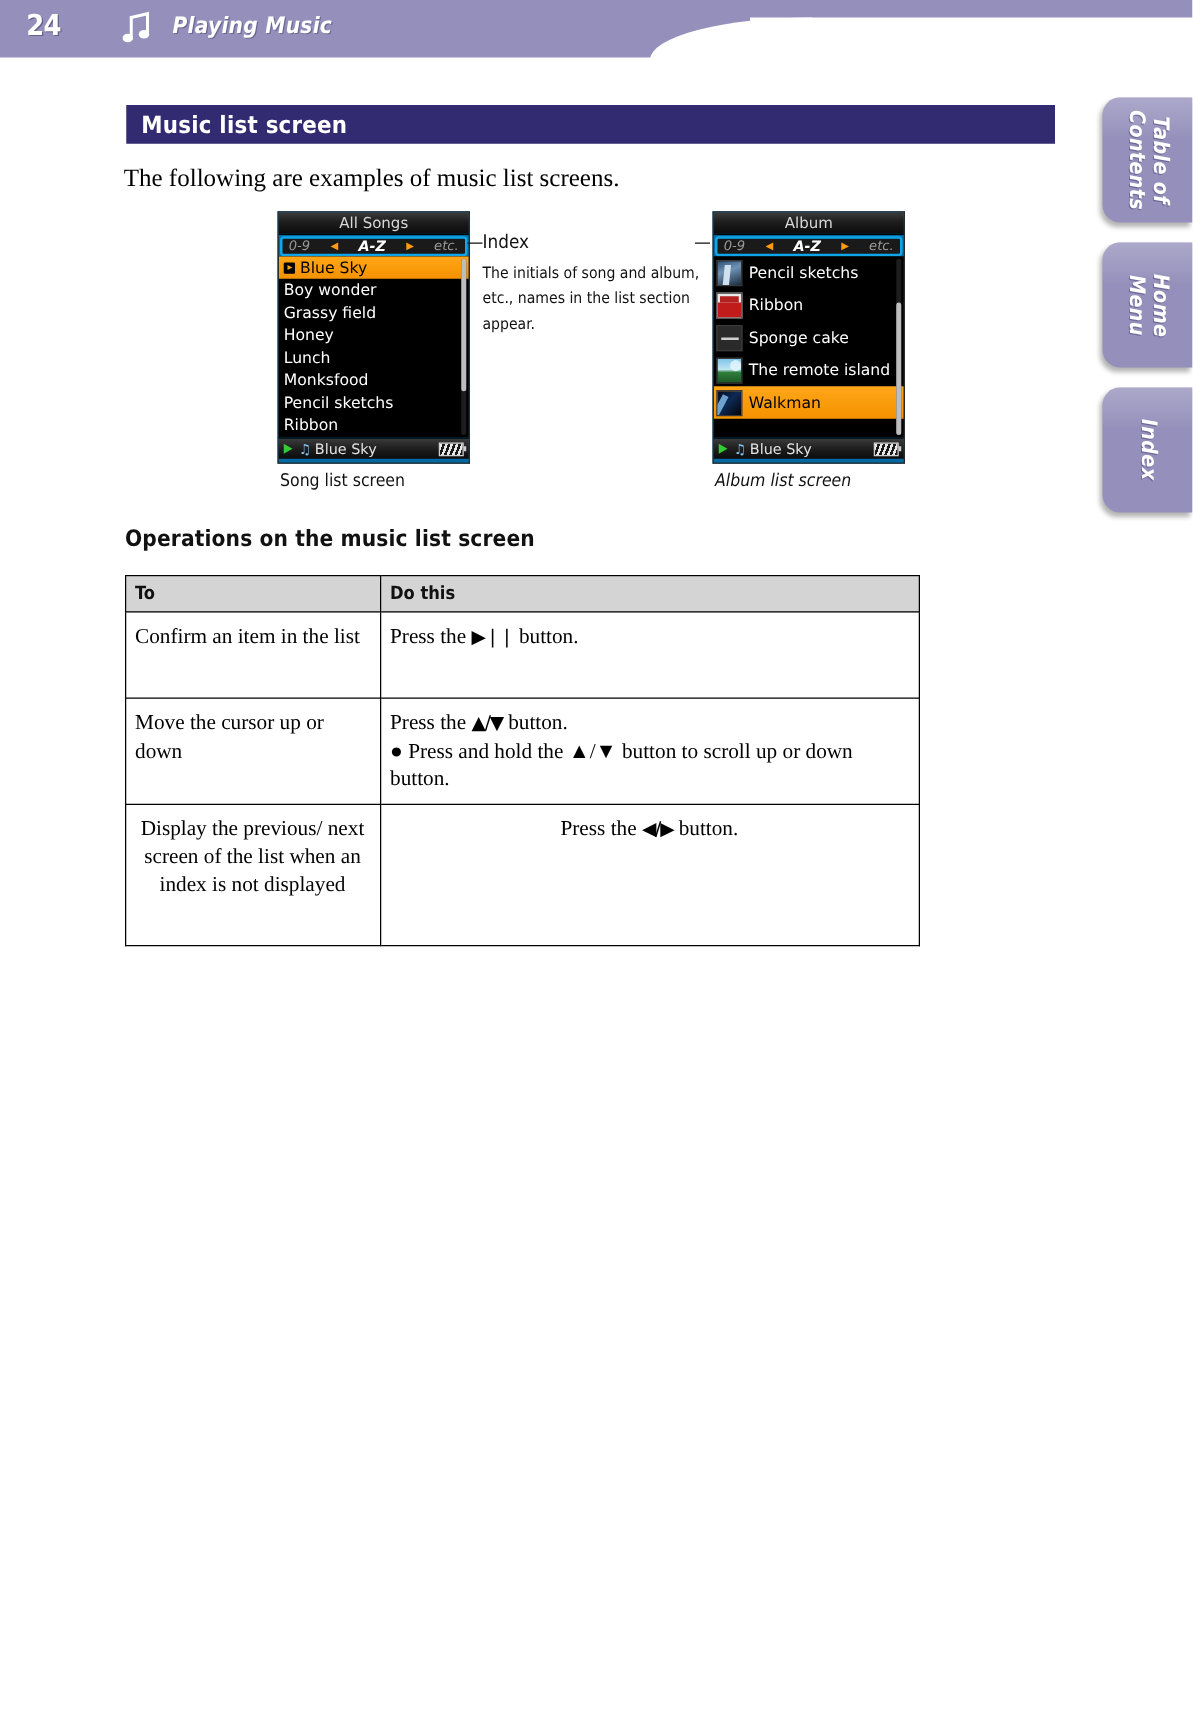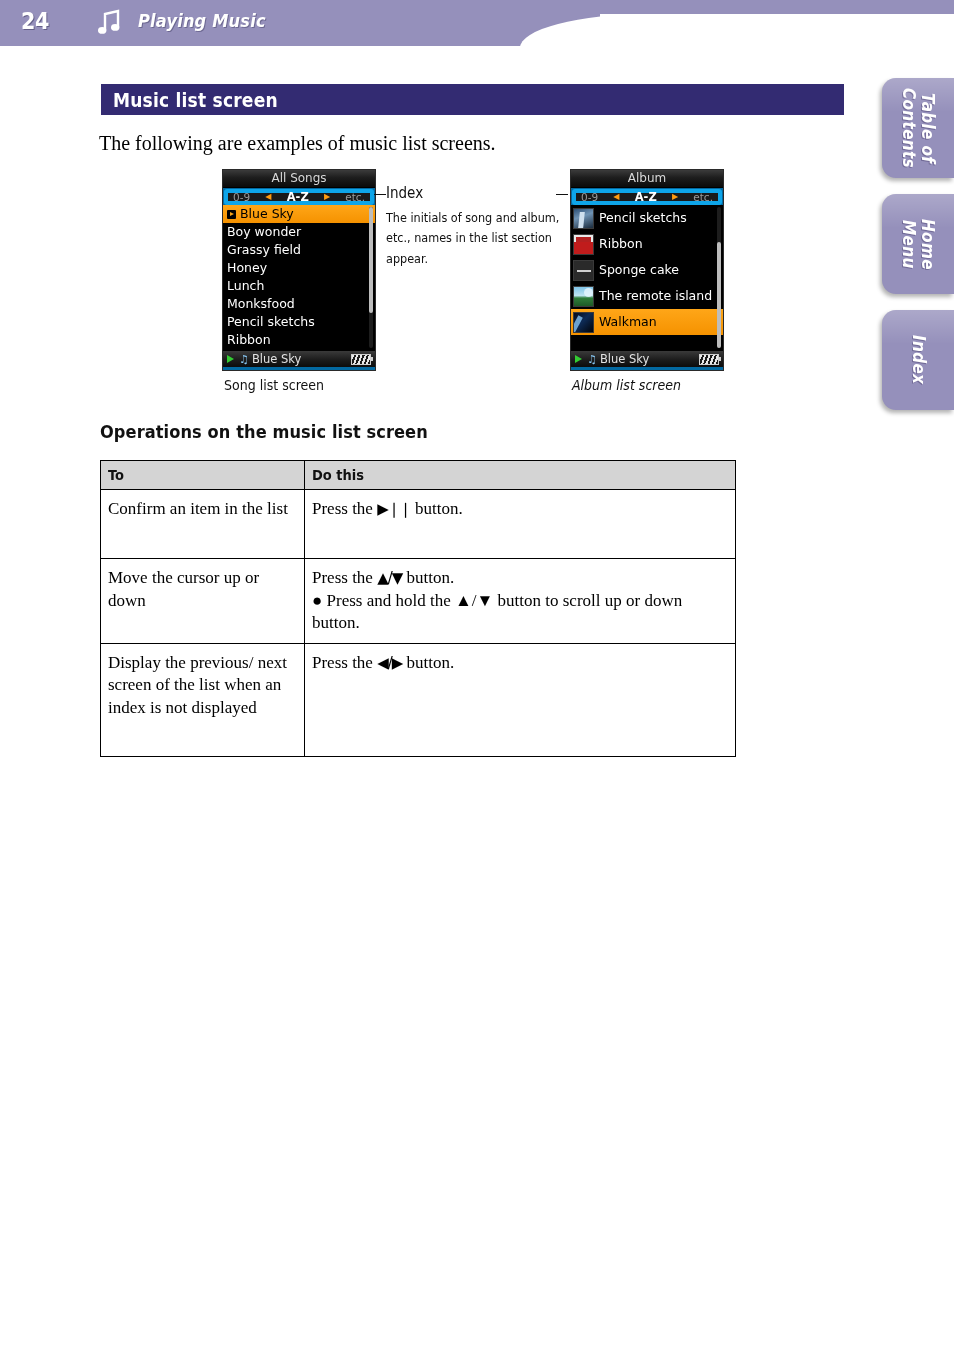--- a/index.html
+++ b/index.html
@@ -98,24 +98,24 @@
 
   .dev-title{
     height:17px;line-height:17px;text-align:center;
     color:#d8d8d8;font-size:12px;
     background:linear-gradient(to bottom,#3b3b3b 0%,#1d1d1d 45%,#0b0b0b 100%);
     border-bottom:1px solid #000;
   }
   .dev-index{
     position:relative;height:16px;margin:1px 1px 0 1px;
     background:#1a1a1a;
-    border:4px solid #0ea5e9;
+    border:2px solid #0ea5e9;
     border-radius:3px;
     display:flex;align-items:center;justify-content:space-between;
-    padding:0 5px;box-sizing:border-box;
+    padding:0 5px;box-sizing:border-box;font-style:italic;
   }
   .dev-index .ix{font-size:10.5px;color:#9a9a9a;}
   .dev-index .ix.active{color:#ffffff;font-weight:bold;font-size:11.5px;}
   .dev-index .arrow{color:#ff9b10;font-size:8px;line-height:1;}
 
   .dev-list{position:relative;background:#000;overflow:hidden;}
   #song-screen .dev-list{height:145px;}
   #album-screen .dev-list{height:145px;}
 
   .li{
@@ -227,21 +227,21 @@
     font-weight:bold;font-size:14.5px;color:#111;
     padding-top:6px;padding-bottom:6px;
   }
   #ops-table td{
     font-family:"Liberation Serif","DejaVu Serif",serif;
     font-size:17px;color:#000;line-height:1.33;
   }
   #ops-table td.tall-1{height:52px;}
   #ops-table td.tall-2{height:46px;}
   #ops-table td.tall-3{height:72px;}
-  #ops-table td.tall-4{height:96px;}
+  #ops-table td.tall-4{height:96px;text-align:center;}
   .bullet-line{display:block;}
   .glyph{font-family:"DejaVu Sans","Liberation Sans",sans-serif;font-size:15px;letter-spacing:-1px;}
 </style>
 </head>
 <body>
 
 <div id="page-header">
   <div class="hdr-strip"></div>
   <div class="hdr-block"></div>
   <div class="hdr-curve"></div>

